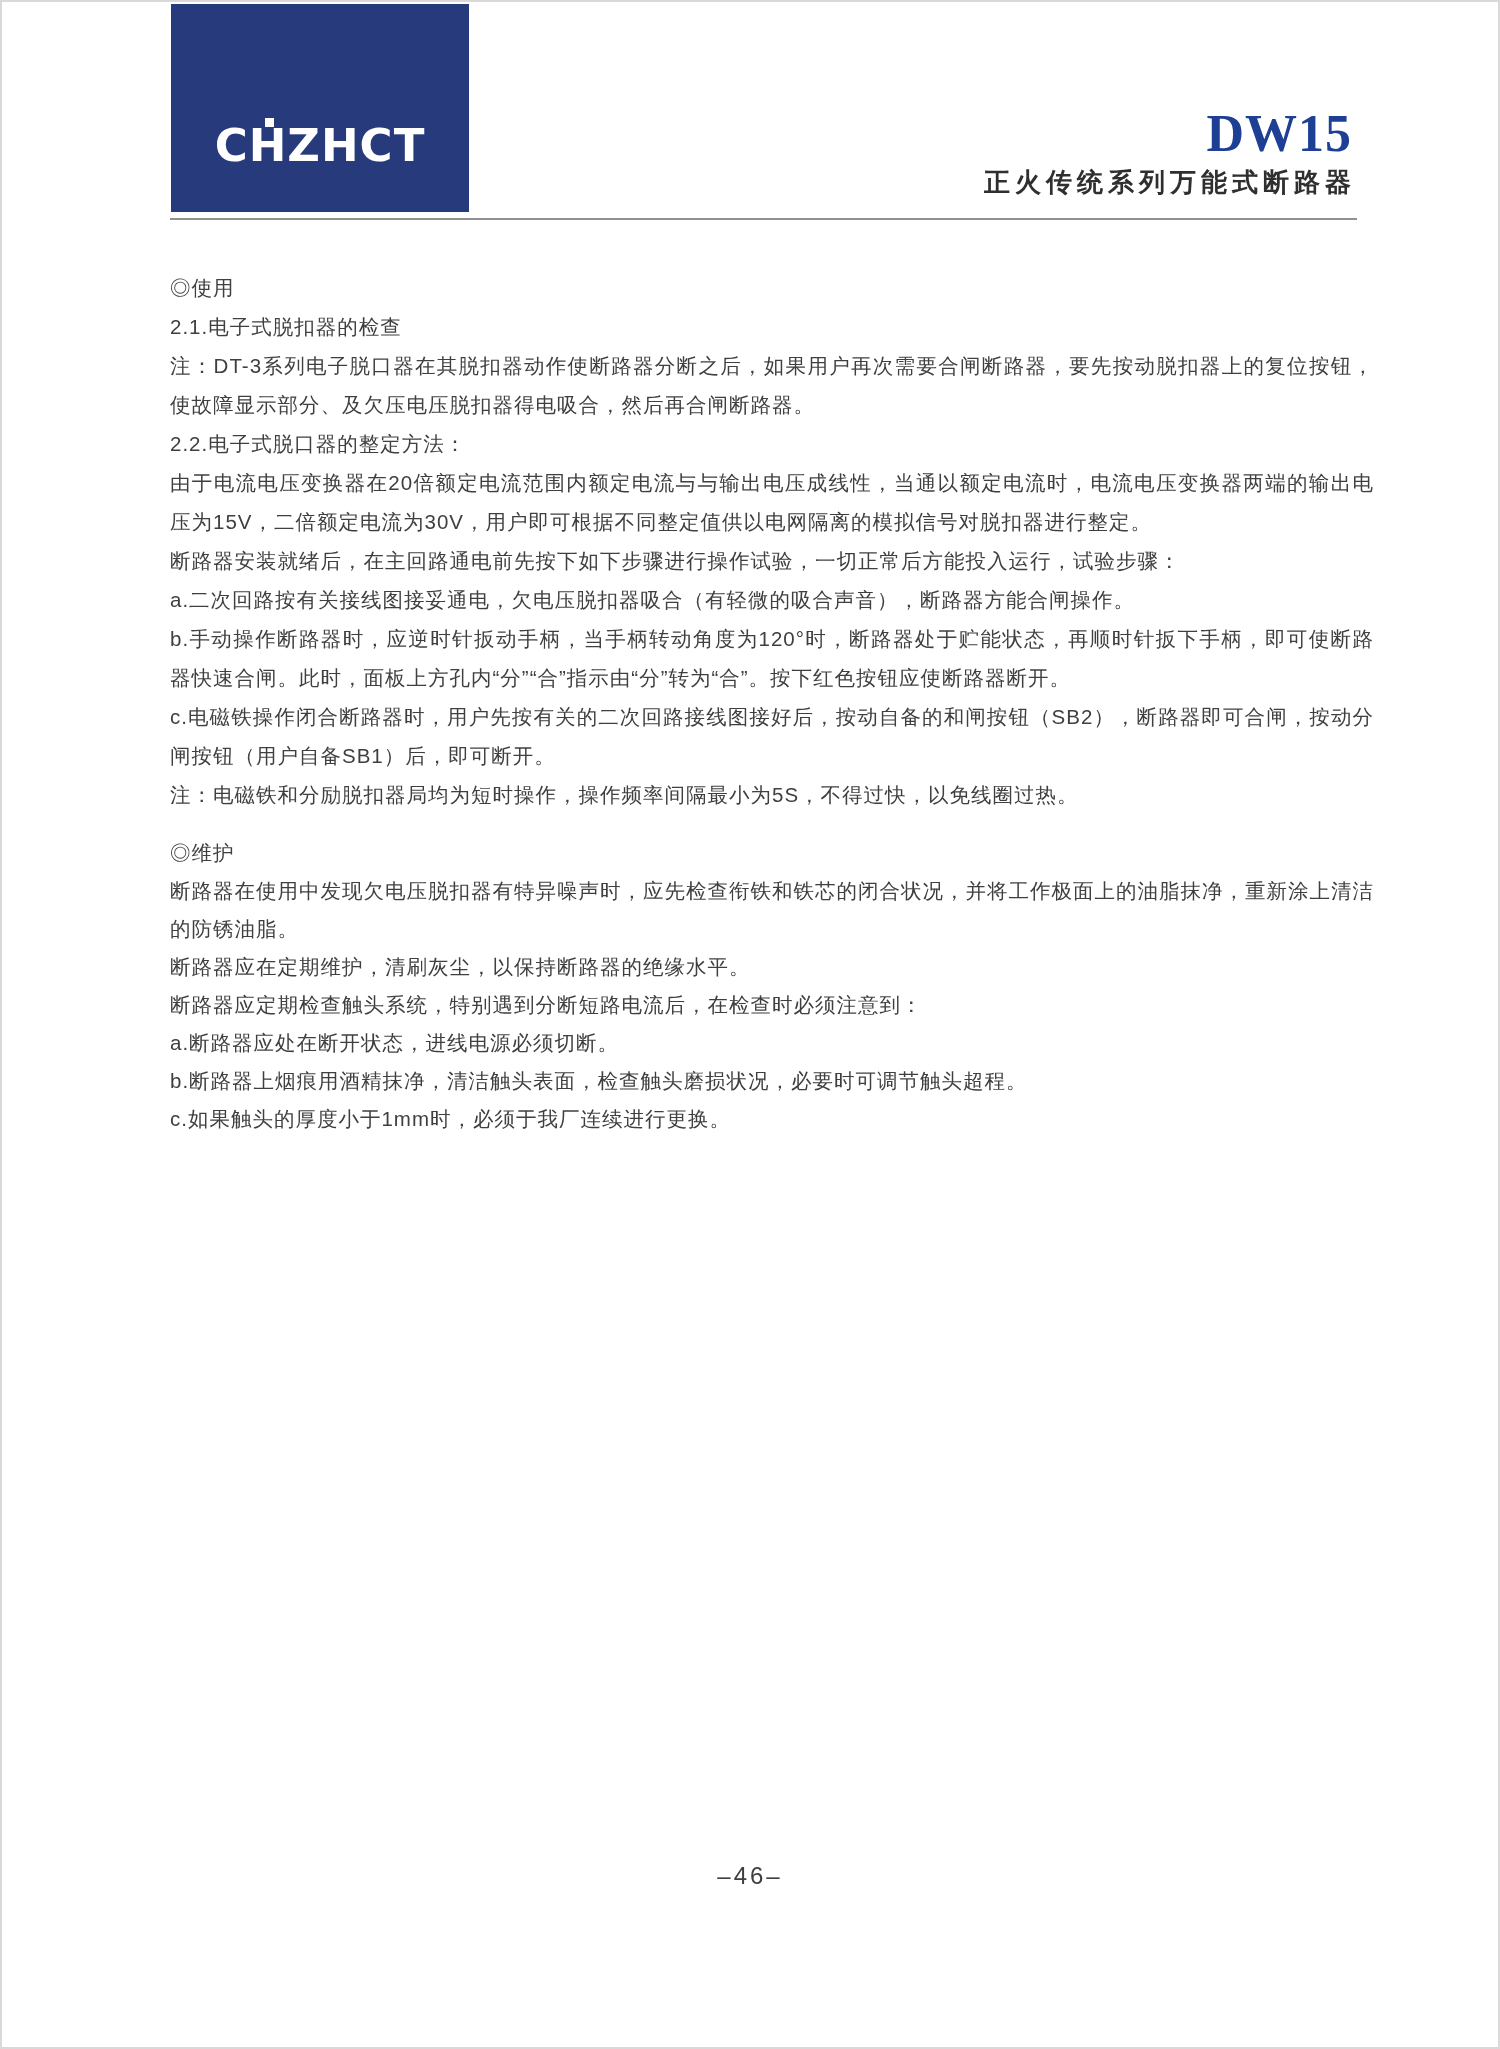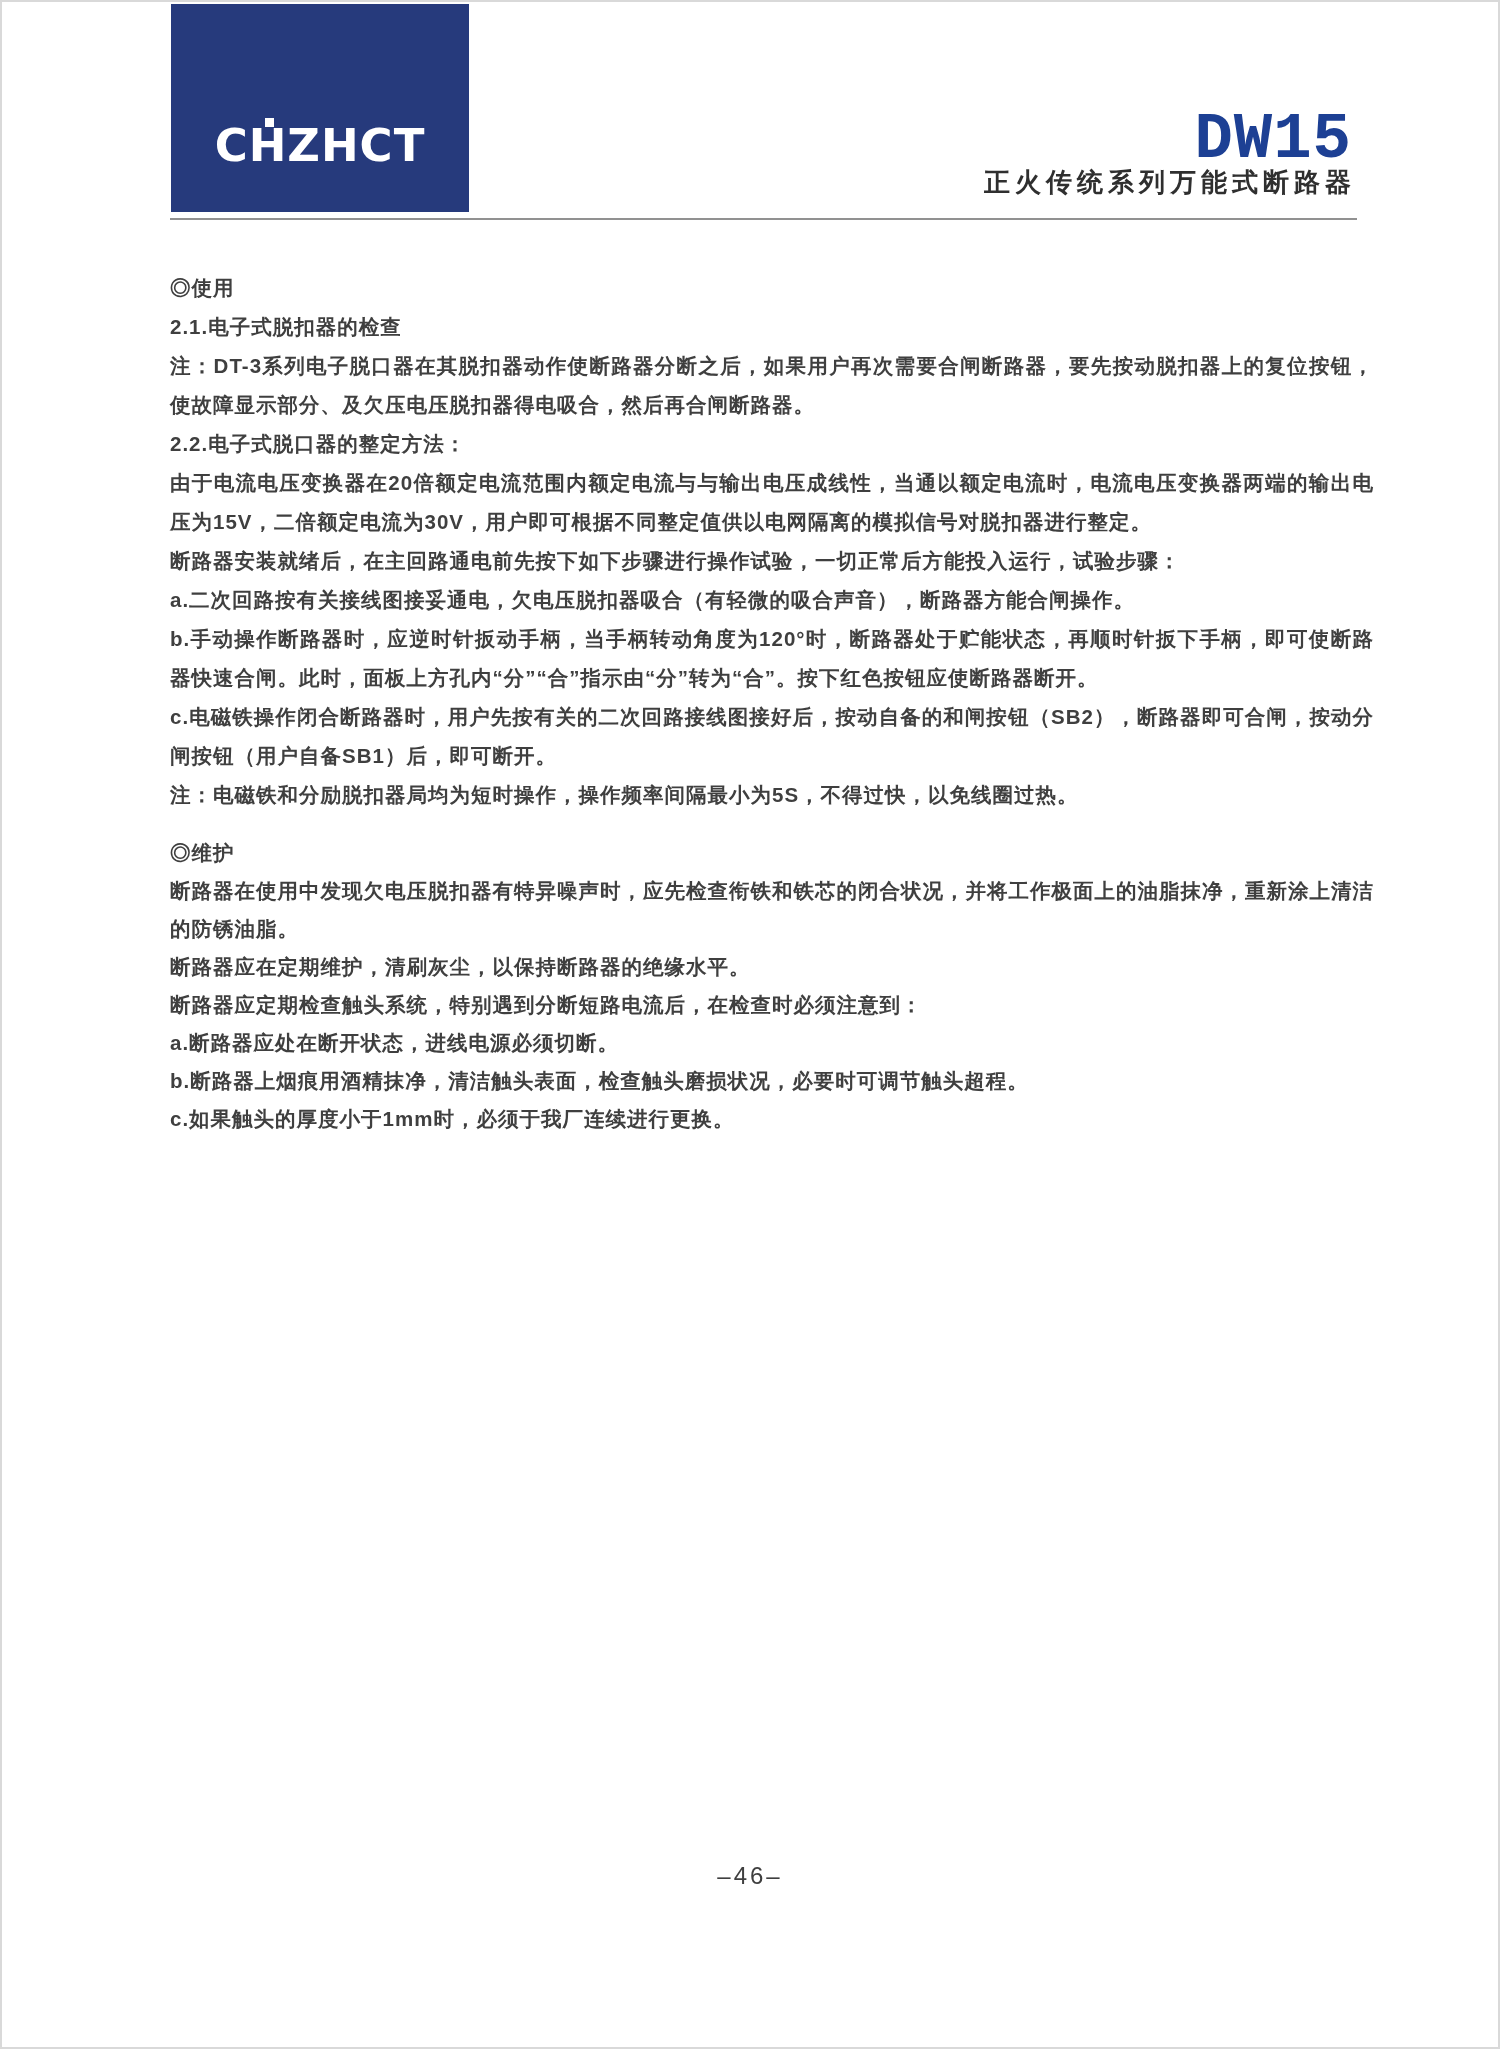--- a/index.html
+++ b/index.html
@@ -30,25 +30,25 @@
     font-family:"DejaVu Sans", sans-serif;
   }
   .logo-dot {
     position:absolute; left:94px; top:114px;
     width:9px; height:9px;
     background:#ffffff;
   }
   .model {
     position:absolute; top:106px; right:146px;
     color:var(--model-blue,#1d4094);
-    font-size:64px;
+    font-size:52px;
     font-weight:bold;
     letter-spacing:1px;
     line-height:1;
-    font-family:Liberation Mono, monospace;
+    font-family:Liberation Serif, serif;
   }
   .series {
     position:absolute; top:166px; right:142px;
     color:#2f2f2f;
     font-size:26px;
     font-weight:bold;
     letter-spacing:5px;
     line-height:1.15;
     white-space:nowrap;
   }
@@ -60,21 +60,20 @@
 
   
   .content {
     position:absolute; left:168px; top:266px;
     width:1204px;
     color:var(--text,#3f3f3f);
     font-size:20.5px;
     letter-spacing:1px;
     text-align:justify;
     text-justify:inter-ideograph;
-    font-weight:bold;
   }
   .content p { margin:0; }
   .section-0 p { line-height:39px; }
   .section-1 { margin-top:20px; }
   .section-1 p { line-height:38px; }
 
   
   .page-number {
     position:absolute; top:1860px; left:0;
     width:100%;

